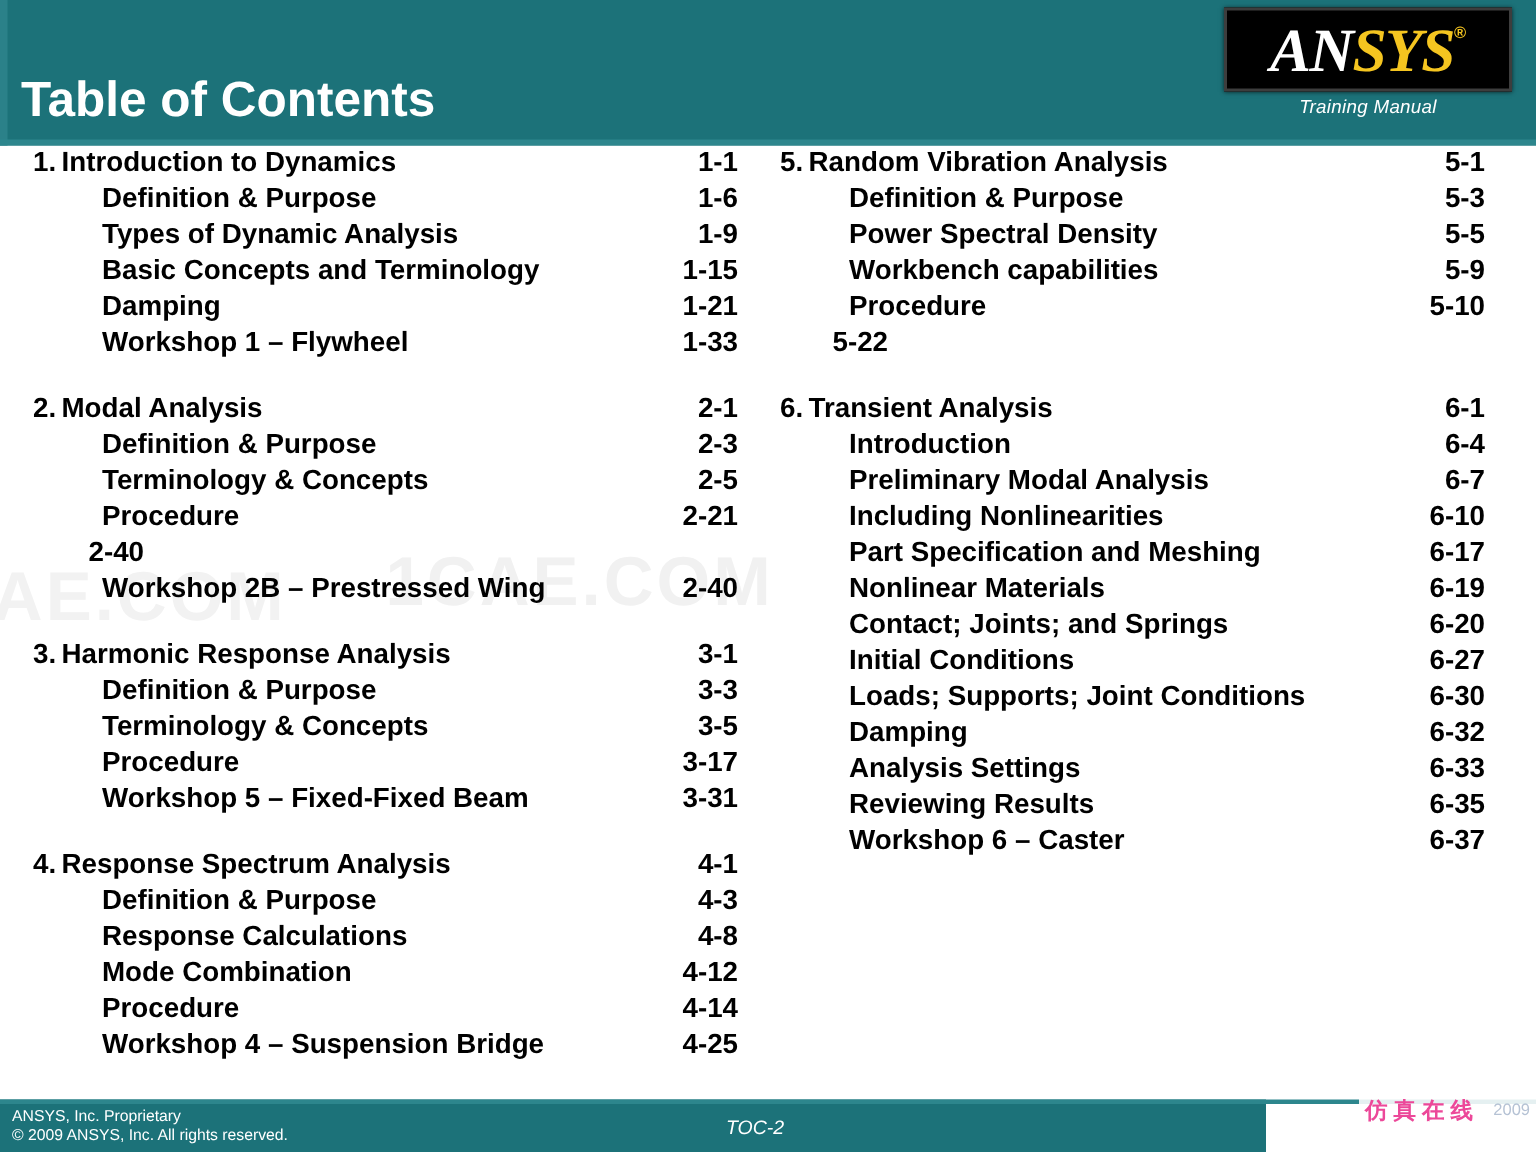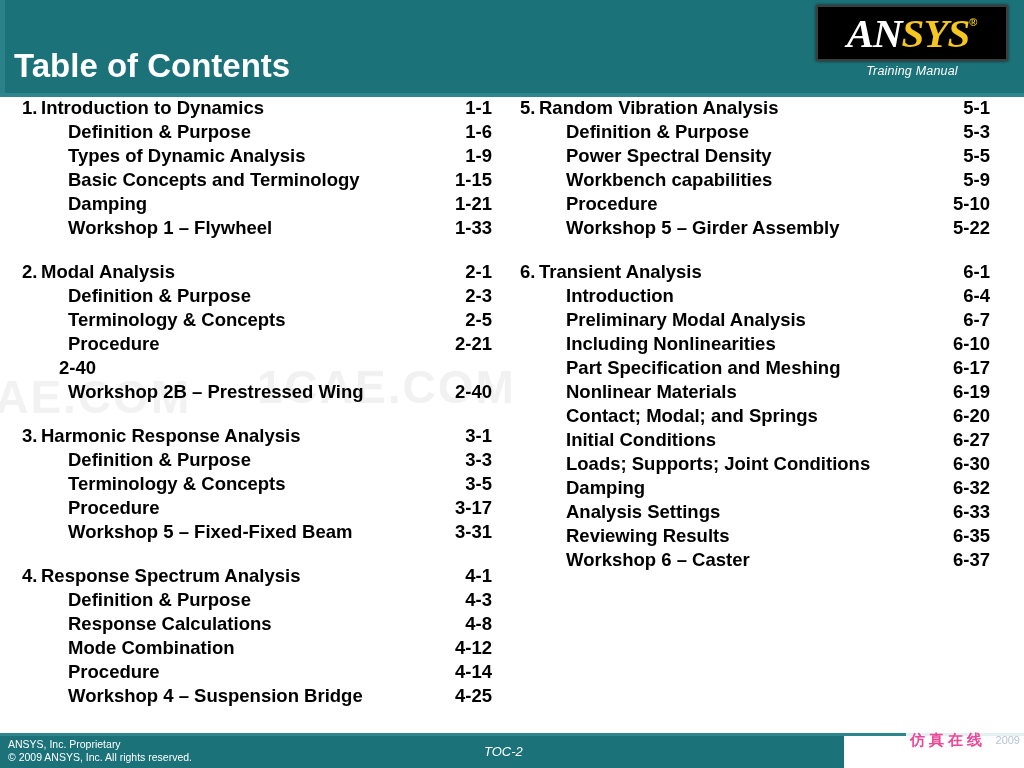--- a/index.html
+++ b/index.html
@@ -411,21 +411,20 @@
           </div>
           <div class="row sub">
             <span class="label">Workbench capabilities</span>
             <span class="page">5-9</span>
           </div>
           <div class="row sub">
             <span class="label">Procedure</span>
             <span class="page">5-10</span>
           </div>
           <div class="row sub">
-            <span class="label">Workshop 5 – Girder Assembly</span>
             <span class="page">5-22</span>
           </div>
         </div>
         <div class="section">
           <div class="row heading">
             <span class="num">6.</span>
             <span class="label">Transient Analysis</span>
             <span class="page">6-1</span>
           </div>
           <div class="row sub">
@@ -442,21 +441,21 @@
           </div>
           <div class="row sub">
             <span class="label">Part Specification and Meshing</span>
             <span class="page">6-17</span>
           </div>
           <div class="row sub">
             <span class="label">Nonlinear Materials</span>
             <span class="page">6-19</span>
           </div>
           <div class="row sub">
-            <span class="label">Contact; Modal; and Springs</span>
+            <span class="label">Contact; Joints; and Springs</span>
             <span class="page">6-20</span>
           </div>
           <div class="row sub">
             <span class="label">Initial Conditions</span>
             <span class="page">6-27</span>
           </div>
           <div class="row sub">
             <span class="label">Loads; Supports; Joint Conditions</span>
             <span class="page">6-30</span>
           </div>

